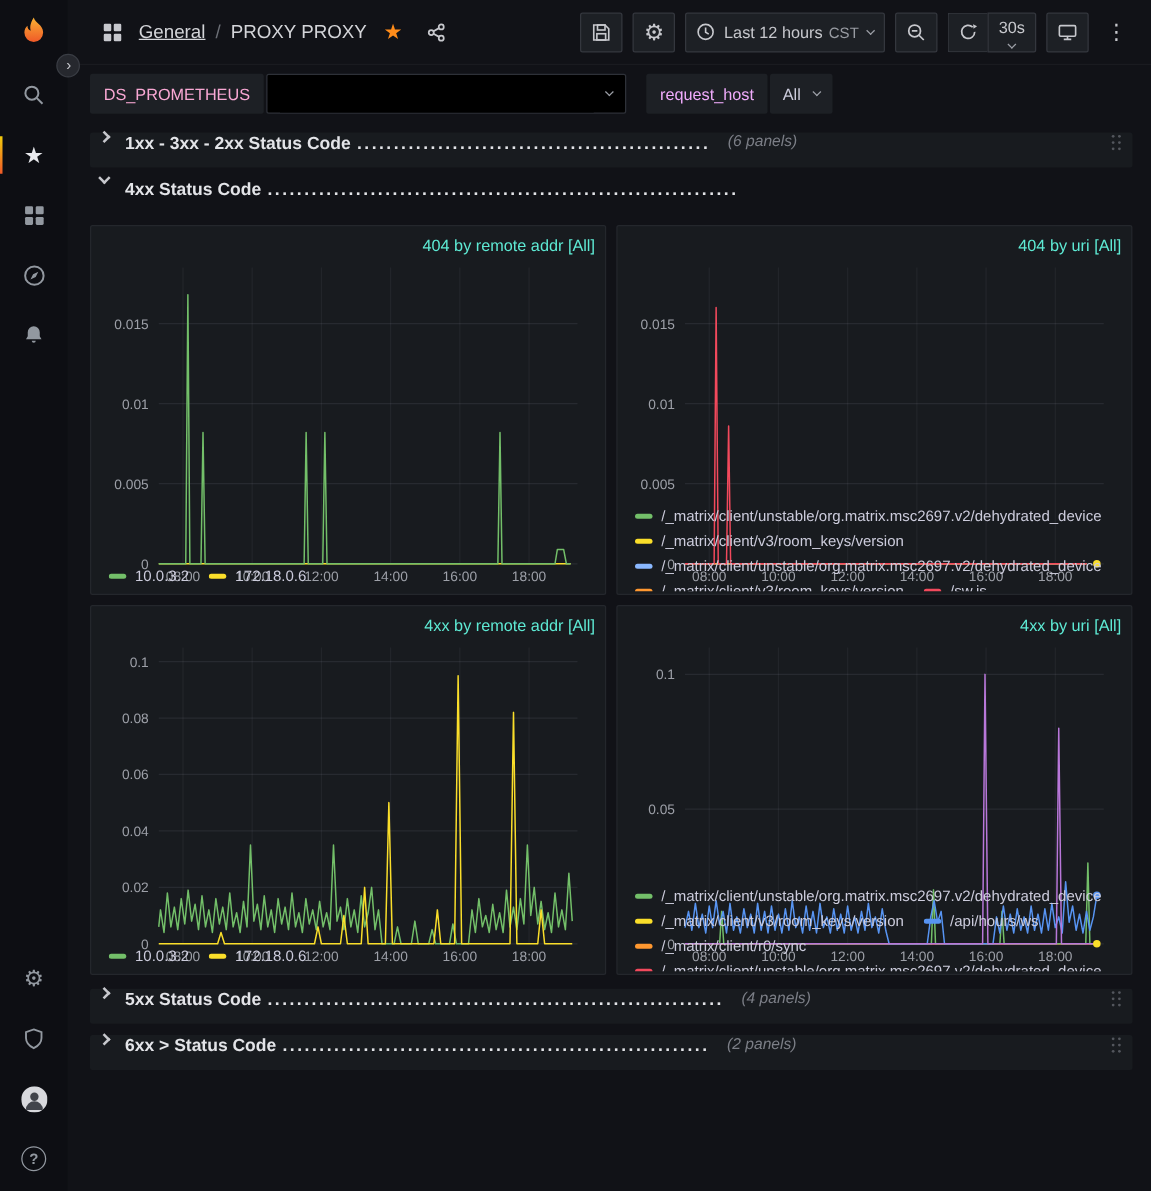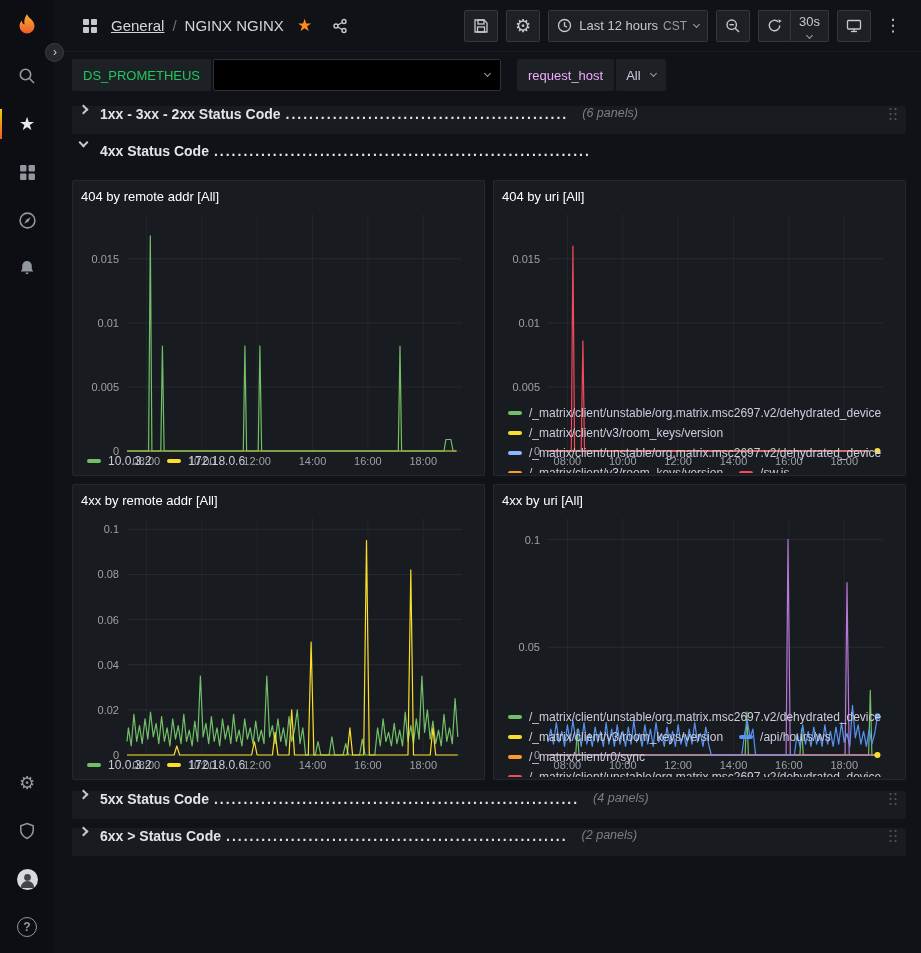--- a/index.html
+++ b/index.html
@@ -28,39 +28,39 @@
 .topbar-right{margin-left:auto;display:flex;align-items:center;gap:8px;}
 .tb-btn{height:32px;min-width:32px;padding:0 8px;background:#1d2025;border:1px solid #34373e;border-radius:2px;color:#c7c8cd;display:flex;align-items:center;justify-content:center;gap:7px;font-size:13px;font-family:inherit;cursor:pointer;white-space:nowrap;}
 .tz{color:#989ba2;font-size:12px;margin-left:-2px;}
 .btn-group{display:flex;}
 .btn-group .tb-btn:first-child{border-right:none;border-radius:2px 0 0 2px;}
 .btn-group .tb-btn:last-child{border-radius:0 2px 2px 0;flex-direction:column;}
 .caret{display:inline-block;width:5px;height:5px;border-right:1.5px solid #9da0a8;border-bottom:1.5px solid #9da0a8;transform:rotate(45deg);margin-top:-3px;flex:none;}
 
 .subbar{display:flex;align-items:center;padding:7px 15px 9px 18px;gap:16px;flex:none;}
 .var-group{display:flex;gap:2px;align-items:center;}
-.var-label{height:32px;display:flex;align-items:center;padding:0 11px;background:#1d2025;border-radius:2px;color:#22c55e;font-size:13px;font-weight:500;}
+.var-label{height:32px;display:flex;align-items:center;padding:0 11px;background:#1d2025;border-radius:2px;color:#f9a8d4;font-size:13px;font-weight:500;}
 .var-label.white{color:#f0abfc;}
 .var-select{height:32px;display:flex;align-items:center;border-radius:2px;padding:0 10px;gap:10px;cursor:pointer;font-size:13px;color:#ccccdc;background:#1d2025;}
 .var-select.redacted{width:288px;background:#000;border:1px solid #2e3138;justify-content:flex-end;}
 .redacted-value{flex:1;height:100%;background:#000;}
 
 .content{flex:1;padding:6px 15px 0 18px;overflow:hidden;}
 .row-header{height:28px;display:flex;align-items:flex-start;padding:0 8px;margin-bottom:9px;cursor:pointer;}
 .row-header.collapsed{background:#181b1f;border-radius:2px;}
 .chev{display:inline-block;width:7px;height:7px;border-right:2px solid #c7c8cd;border-bottom:2px solid #c7c8cd;margin-right:13px;flex:none;}
 .chev.right{transform:rotate(-45deg);}
 .chev.down{transform:rotate(45deg);margin-top:-4px;}
 .row-title,.row-dots{font-size:14px;font-weight:700;color:#e3e4e8;white-space:nowrap;}
 .row-dots{letter-spacing:2px;margin-left:5px;overflow:hidden;flex:0 1 auto;}
 .row-count{font-size:12.5px;font-style:italic;color:#7b7e86;margin-left:14px;white-space:nowrap;}
 .drag-handle{margin-left:auto;display:flex;opacity:.9;cursor:grab;}
 .panel-grid{display:grid;grid-template-columns:1fr 1fr;gap:8px;margin-bottom:11px;}
 .panel{height:296px;background:#181b1f;border:1px solid rgba(204,204,220,0.07);border-radius:2px;display:flex;flex-direction:column;padding:4px 8px 2px;min-width:0;}
-.panel-title{text-align:left;font-size:13px;font-weight:500;color:#ffffff;padding:4px 0 2px;cursor:pointer;white-space:nowrap;overflow:hidden;}
+.panel-title{text-align:right;font-size:13px;font-weight:500;color:#5eead4;padding:4px 0 2px;cursor:pointer;white-space:nowrap;overflow:hidden;}
 .chart{flex:1;min-height:0;}
 .chart svg{display:block;}
 .legend{flex:none;display:flex;flex-wrap:wrap;column-gap:16px;padding:2px 2px 2px 6px;max-height:72px;overflow:hidden;font-size:12px;line-height:20px;color:#ccccdc;align-content:flex-start;}
 .legend-item{display:inline-flex;align-items:center;max-width:100%;white-space:nowrap;overflow:hidden;cursor:pointer;}
 .swatch{display:inline-block;width:14px;height:4px;border-radius:2px;margin-right:7px;flex:none;}
 .legend-label{overflow:hidden;}
 </style>
 </head>
 <body>
 
@@ -146,21 +146,21 @@
       <span class="icon-btn">
         <svg width="16" height="16" viewBox="0 0 16 16" fill="#c7c8cd">
             <rect x="1" y="1" width="6" height="6" rx="1"></rect>
             <rect x="9" y="1" width="6" height="6" rx="1"></rect>
             <rect x="1" y="9" width="6" height="6" rx="1"></rect>
             <rect x="9" y="9" width="6" height="6" rx="1"></rect>
           </svg>
       </span>
       <span class="crumb-section">General</span>
       <span class="crumb-sep">/</span>
-      <span class="crumb-title">NGINX NGINX</span>
+      <span class="crumb-title">PROXY PROXY</span>
       <button class="icon-btn">
           <span class="star-glyph">★</span>
         </button>
       <button class="icon-btn">
         <svg width="16" height="16" viewBox="0 0 16 16" fill="none" stroke="#c7c8cd" stroke-width="1.4">
             <circle cx="12" cy="3.5" r="2"></circle>
             <circle cx="4" cy="8" r="2"></circle>
             <circle cx="12" cy="12.5" r="2"></circle>
             <line x1="5.8" y1="7" x2="10.2" y2="4.5"></line>
             <line x1="5.8" y1="9" x2="10.2" y2="11.5"></line>

